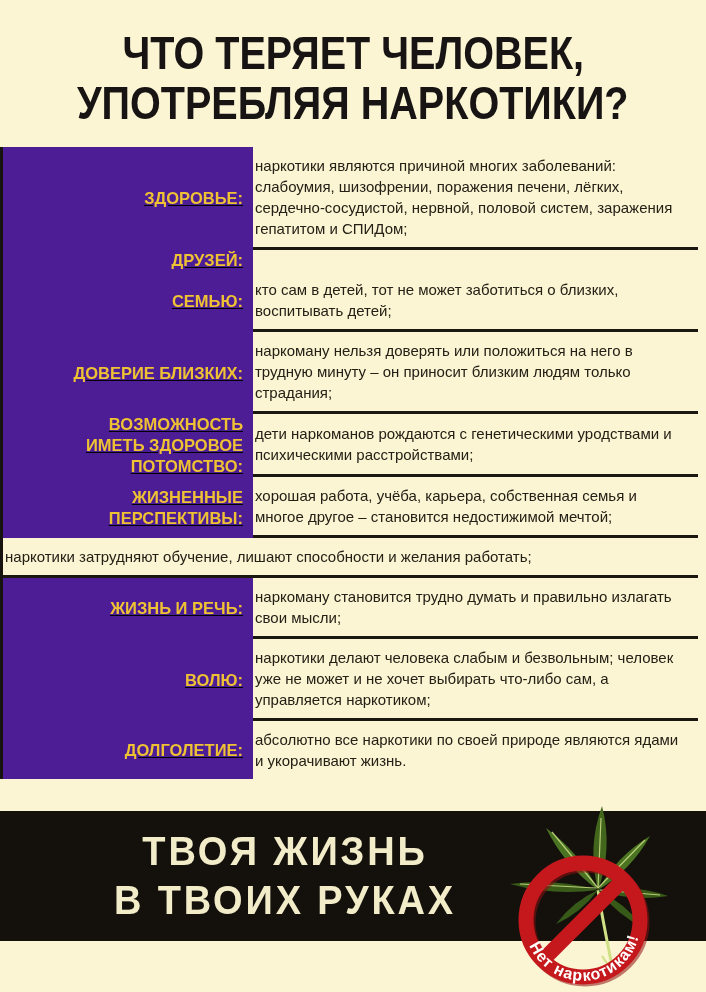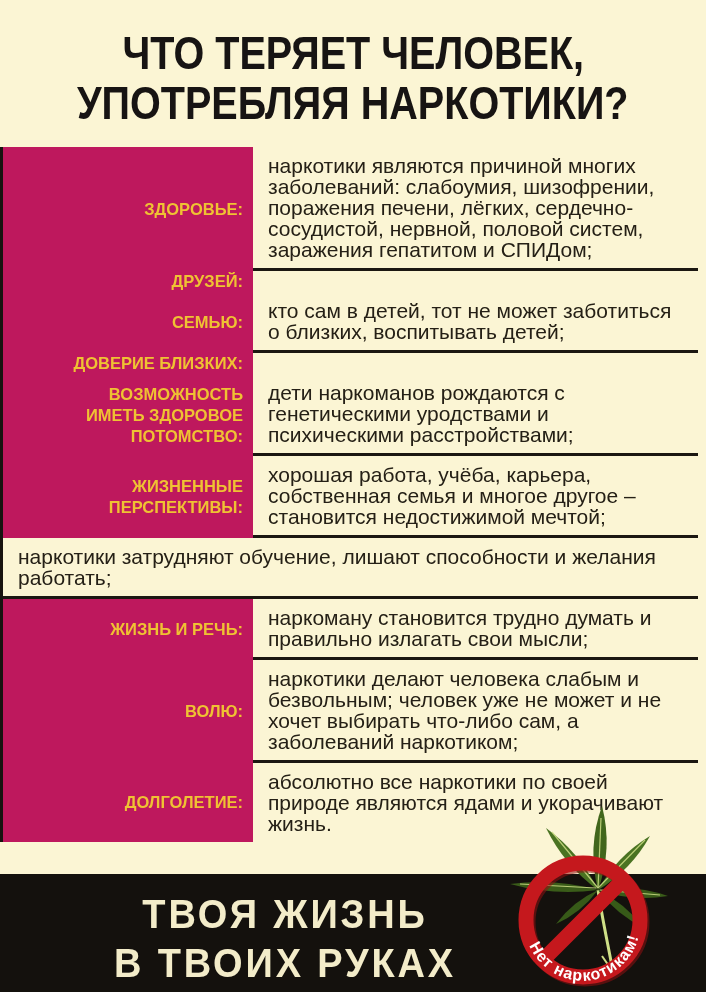--- a/index.html
+++ b/index.html
@@ -22,35 +22,36 @@
     transform:scaleX(.86);transform-origin:50% 50%;
     letter-spacing:0px;
   }
   
   .loss-table{
     border-left:3px solid #17130f;
   }
   .row{display:flex;align-items:stretch;}
   .label-cell{
     width:250px;min-width:250px;box-sizing:border-box;
-    background:#be185d;
+    background:#4c1d95;
     display:flex;justify-content:flex-end;align-items:center;
     padding-right:10px;
+    text-decoration:underline;
   }
   .label-text{
     width:195px;
     text-align:right;
     color:#efc233;
     font-size:16.5px;font-weight:bold;line-height:21px;
   }
   .text-cell{
     flex:1;box-sizing:border-box;
-    padding:8px 14px 8px 15px;
+    padding:8px 14px 8px 2px;
     margin-right:8px;
-    font-size:21px;line-height:21px;color:#25201६;
+    font-size:15px;line-height:21px;color:#25201६;
     color:#252016;
     border-bottom:3px solid #1b1711;
     display:flex;align-items:center;
   }
   .row:last-child .text-cell{border-bottom:none;justify-content:flex-end;}
   
   .footer-gap{height:32px;}
   .footer-band{
     height:130px;background:#14110d;
     display:flex;align-items:center;
@@ -103,20 +104,23 @@
       </div>
       <div class="text-cell">
           <span>кто сам в детей, тот не может заботиться о близких, воспитывать детей;</span>
         </div>
     </div>
 
     <div class="row">
       <div class="label-cell">
         <div class="label-text">ДОВЕРИЕ БЛИЗКИХ:</div>
       </div>
+      <div class="text-cell">
+          <span>наркоману нельзя доверять или положиться на него в трудную минуту – он приносит близким людям только страдания;</span>
+        </div>
     </div>
 
     <div class="row">
       <div class="label-cell">
         <div class="label-text">ВОЗМОЖНОСТЬ ИМЕТЬ ЗДОРОВОЕ ПОТОМСТВО:</div>
       </div>
       <div class="text-cell">
           <span>дети наркоманов рождаются с генетическими уродствами и психическими расстройствами;</span>
         </div>
     </div>
@@ -143,21 +147,21 @@
       <div class="text-cell">
           <span>наркоману становится трудно думать и правильно излагать свои мысли;</span>
         </div>
     </div>
 
     <div class="row">
       <div class="label-cell">
         <div class="label-text">ВОЛЮ:</div>
       </div>
       <div class="text-cell">
-          <span>наркотики делают человека слабым и безвольным; человек уже не может и не хочет выбирать что-либо сам, а заболеваний наркотиком;</span>
+          <span>наркотики делают человека слабым и безвольным; человек уже не может и не хочет выбирать что-либо сам, а управляется наркотиком;</span>
         </div>
     </div>
 
     <div class="row">
       <div class="label-cell">
         <div class="label-text">ДОЛГОЛЕТИЕ:</div>
       </div>
       <div class="text-cell">
           <span>абсолютно все наркотики по своей природе являются ядами и укорачивают жизнь.</span>
         </div>

